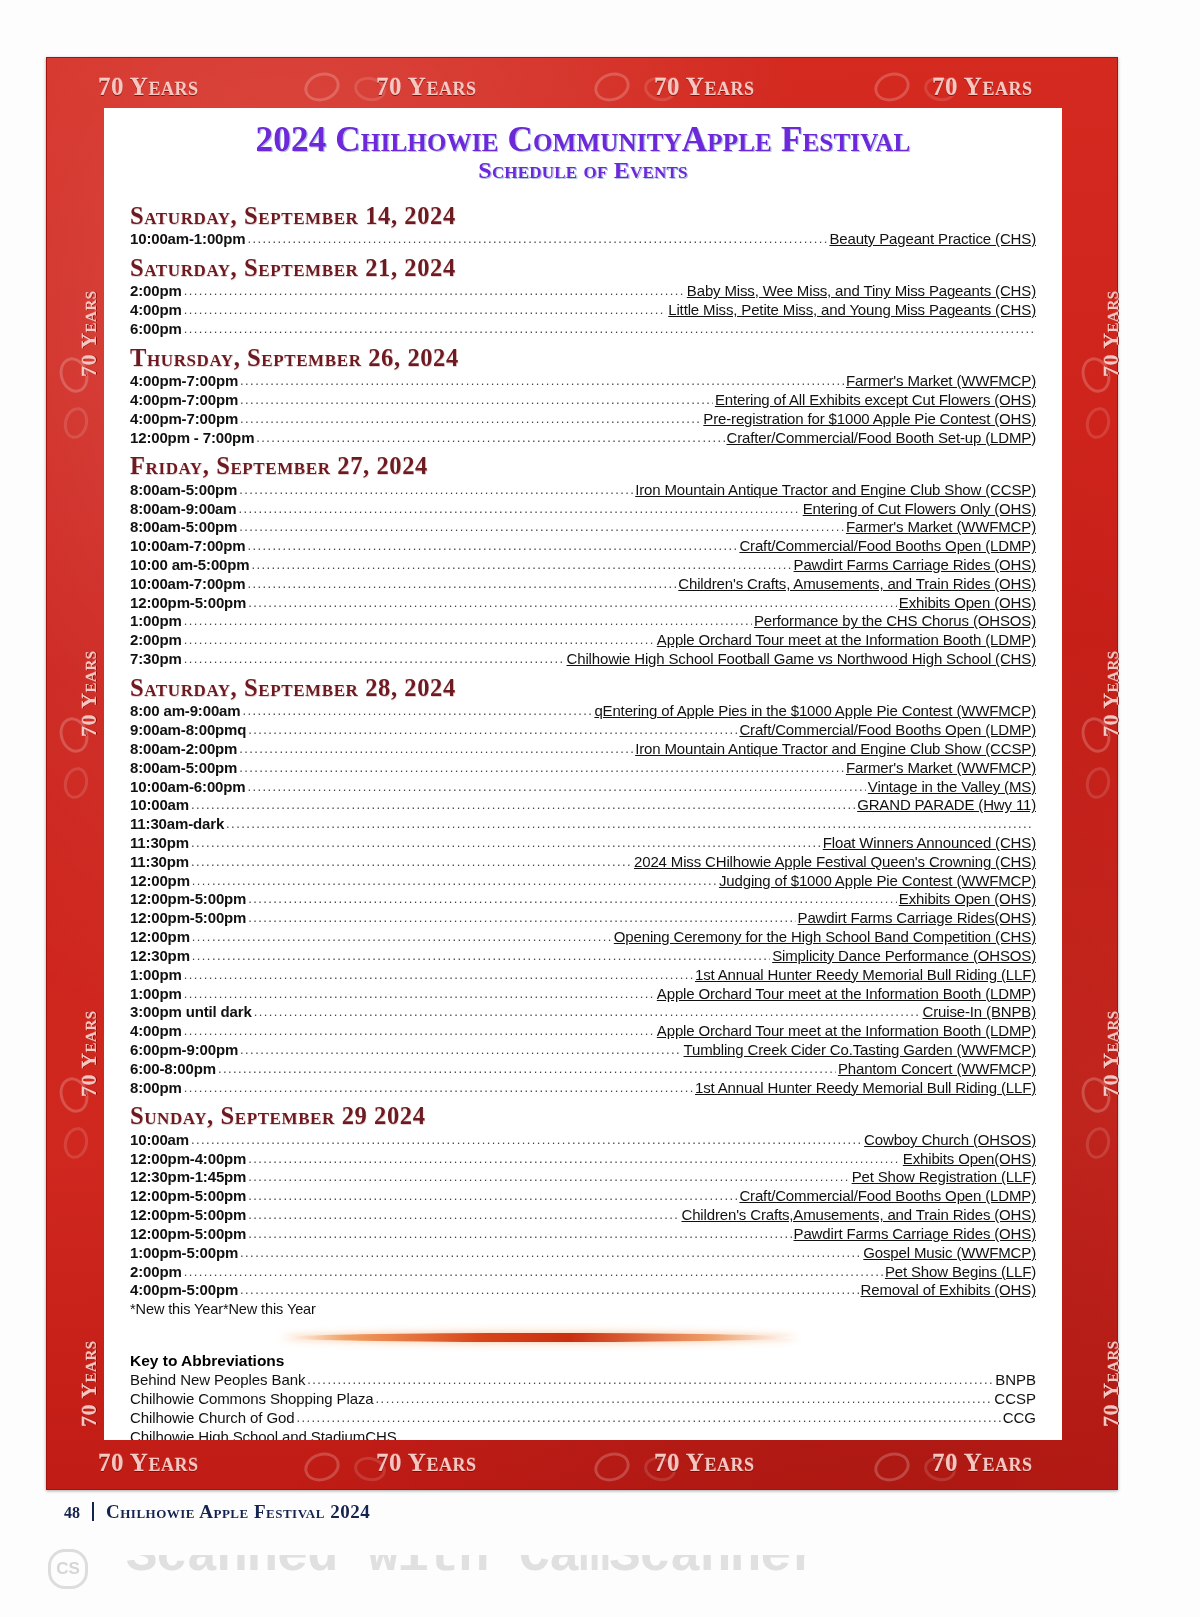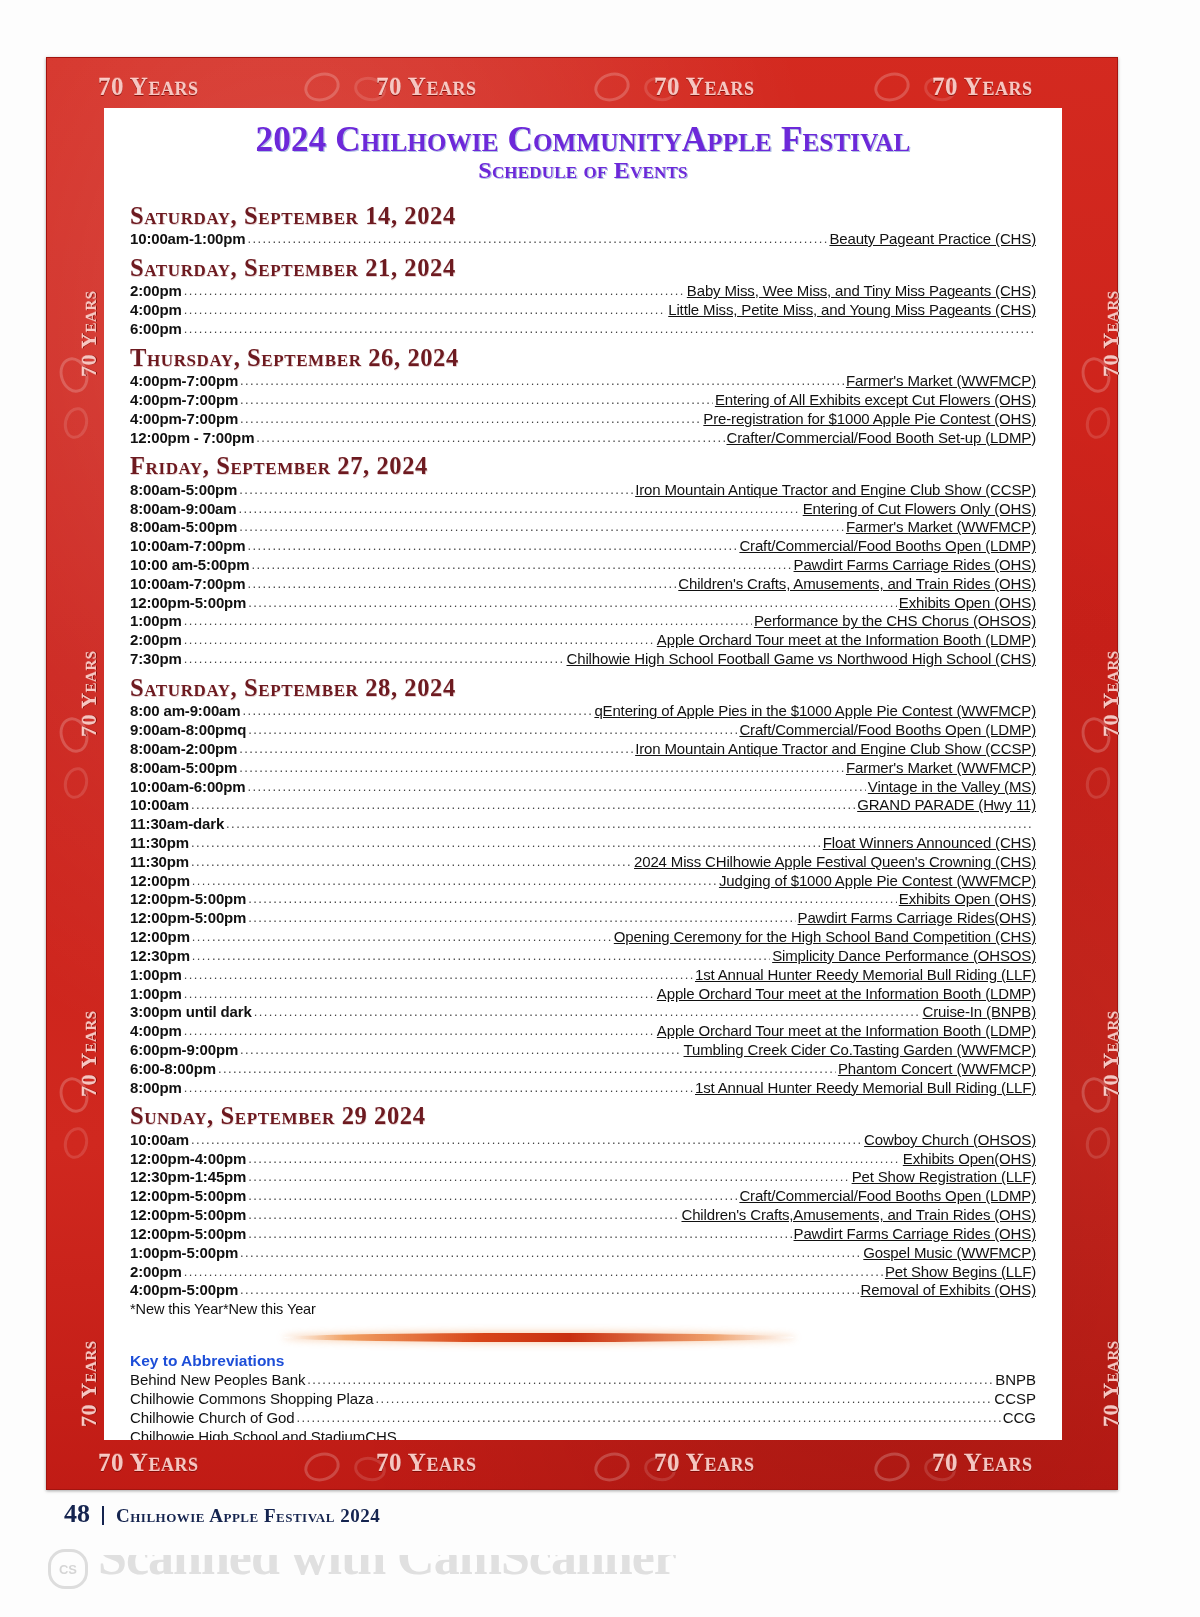--- a/index.html
+++ b/index.html
@@ -169,21 +169,21 @@
   }
 
   
   #key-section {
     margin: 0 0 0 26px;
     width: 906px;
   }
   #key-title {
     font-size: 15.5px;
     font-weight: bold;
-    color: #1d4ed8;
+    color: #000000;
     margin-bottom: 1px;
   }
   .key-row {
     display: flex;
     align-items: baseline;
     font-size: 15px;
     color: #111;
     line-height: 1.26;
     white-space: nowrap;
   }
@@ -207,21 +207,21 @@
     position: absolute;
     left: 64px;
     top: 1499px;
     display: flex;
     align-items: baseline;
     gap: 12px;
   }
   #footer-page-number {
     font-family: "Liberation Serif", serif;
     font-weight: bold;
-    font-size: 26px;
+    font-size: 16px;
     color: #15244f;
   }
   #footer-divider-bar {
     width: 2px;
     height: 19px;
     background: #15244f;
     position: relative;
     top: 3px;
   }
   #footer-title {
@@ -242,40 +242,41 @@
     align-items: center;
     gap: 10px;
     opacity: 0.55;
     user-select: none;
   }
   #watermark-badge {
     width: 34px; height: 34px;
     border: 3px solid #c3c3c3;
     border-radius: 17px;
     color: #b6b6b6;
-    font-size: 13px;
+    font-size: 17px;
     font-weight: bold;
     display: flex;
     align-items: center;
     justify-content: center;
     font-family: "Liberation Sans", sans-serif;
     position: relative;
     top: 12px;
   }
   #watermark-text {
-    font-family: Liberation Serif, serif;
+    font-family: Liberation Mono, monospace;
     font-size: 52px;
     font-weight: bold;
     color: #c9c9c9;
     letter-spacing: -1px;
     line-height: 1;
     
     clip-path: inset(46% 0 0 0);
     position: relative;
     top: 0px;
+    margin-left: 28px;
   }
 </style>
 </head>
 <body>
 
 <div id="scan-page">
 
   <div id="poster-frame">
 
     <div class="filigree" style="left:258px; top:16px;  width:30px; height:22px; transform:rotate(-18deg);"></div>

